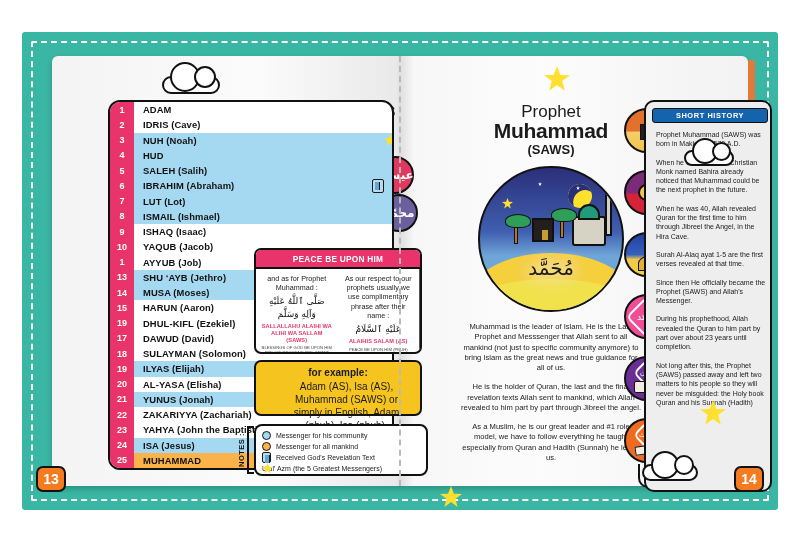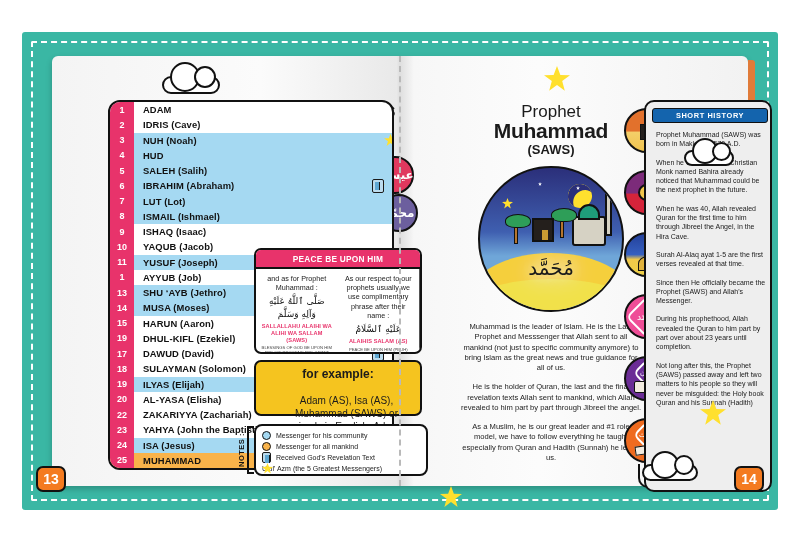--- a/index.html
+++ b/index.html
@@ -141,21 +141,21 @@
   .arabic{font-family:"DejaVu Sans",sans-serif;font-size:9px;color:#111;margin-top:3px;line-height:1.35;}
   .translit{color:#e8336b;font-weight:bold;font-size:5.6px;margin-top:3px;line-height:1.25;letter-spacing:.1px;}
   .meaning{color:#444;font-size:4.2px;margin-top:1.5px;line-height:1.25;}
 
   
   #example-box{
     position:absolute;left:172px;top:280px;width:168px;height:56px;
     background:#f5c41f;border:2px solid #111;border-radius:7px;
     padding:5px 7px;text-align:center;
   }
-  #ex-label{font-size:12px;font-weight:bold;color:#1b1b1b;margin-bottom:13px;}
+  #ex-label{font-size:10px;font-weight:bold;color:#1b1b1b;margin-bottom:2px;}
   #ex-text{font-size:10px;line-height:1.3;color:#1b1b1b;margin-left:17px;}
 
   
   #notes-wrap{position:absolute;left:152px;top:344px;width:194px;height:52px;}
   #notes-label{
     position:absolute;left:0;top:6px;width:14px;height:40px;
     display:flex;align-items:center;justify-content:center;
     font-size:7.5px;font-weight:bold;color:#111;
     writing-mode:vertical-rl;transform:rotate(180deg);letter-spacing:.5px;
   }
@@ -322,24 +322,20 @@
               <div class="pname">ISMAIL (Ishmael)</div>
             </div>
             <div class="prow">
               <div class="num">9</div>
               <div class="pname">ISHAQ (Isaac)</div>
             </div>
             <div class="prow">
               <div class="num">10</div>
               <div class="pname">YAQUB (Jacob)</div>
             </div>
-            <div class="prow hl">
-              <div class="num">11</div>
-              <div class="pname">YUSUF (Joseph)</div>
-            </div>
             <div class="prow">
               <div class="num">1</div>
               <div class="pname">AYYUB (Job)</div>
             </div>
             <div class="prow hl">
               <div class="num">13</div>
               <div class="pname">SHU ‘AYB (Jethro)</div>
             </div>
             <div class="prow hl">
               <div class="num">14</div>
@@ -368,20 +364,24 @@
               <div class="num">18</div>
               <div class="pname">SULAYMAN (Solomon)</div>
             </div>
             <div class="prow hl">
               <div class="num">19</div>
               <div class="pname">ILYAS (Elijah)</div>
             </div>
             <div class="prow">
               <div class="num">20</div>
               <div class="pname">AL-YASA (Elisha)</div>
+            </div>
+            <div class="prow hl">
+              <div class="num">21</div>
+              <div class="pname">YUNUS (Jonah)</div>
             </div>
             <div class="prow">
               <div class="num">22</div>
               <div class="pname">ZAKARIYYA (Zachariah)</div>
             </div>
             <div class="prow">
               <div class="num">23</div>
               <div class="pname">YAHYA (John the Baptist)</div>
             </div>
             <div class="prow hl">

